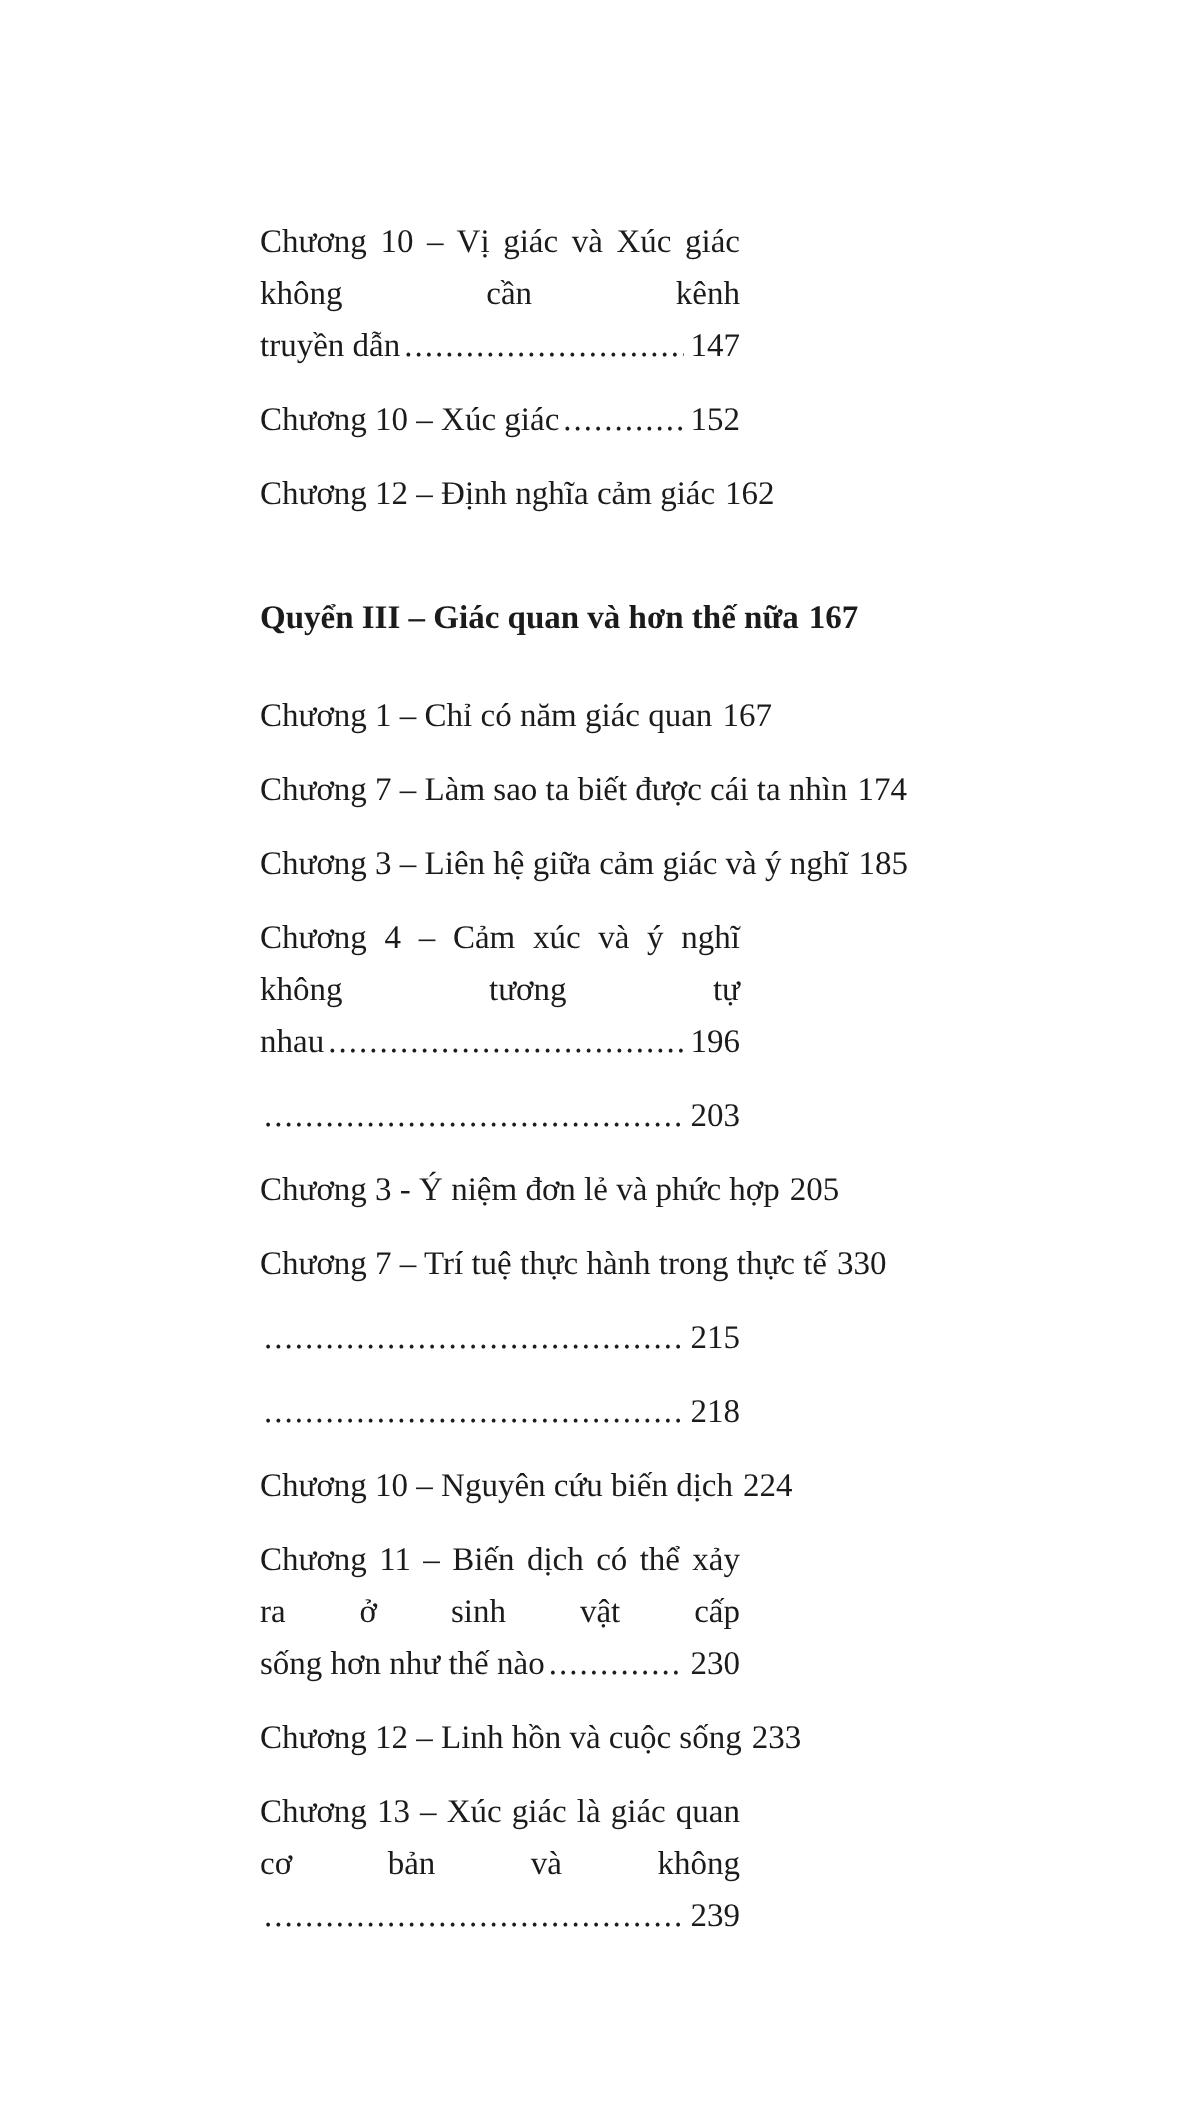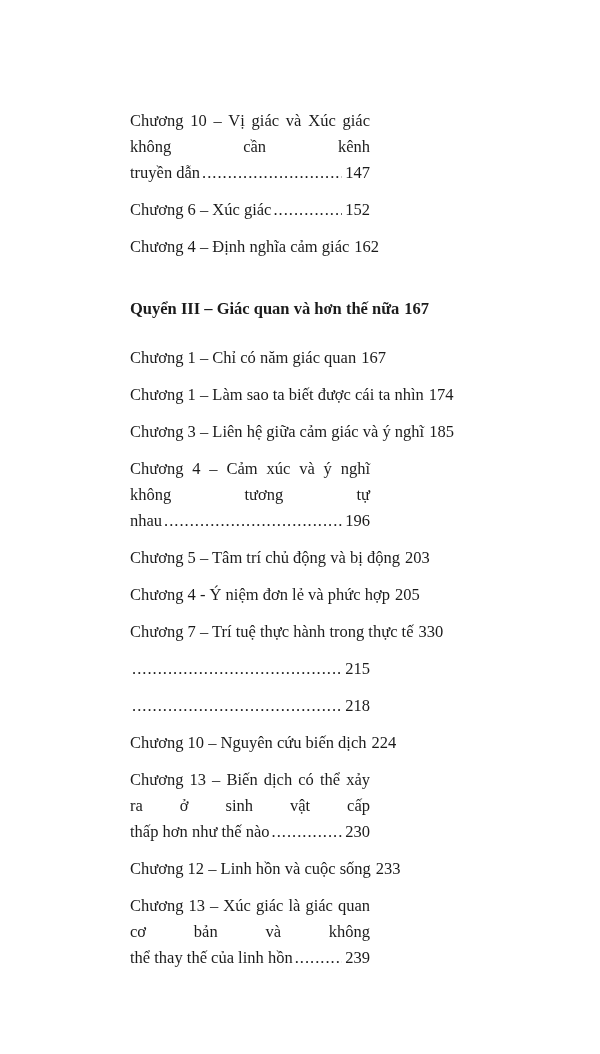--- a/index.html
+++ b/index.html
@@ -63,49 +63,49 @@
       <div class="entry">
         <div class="pre-line">Chương 10 – Vị giác và Xúc giác không cần kênh</div>
         <div class="last-line">
           <span class="tail">truyền dẫn</span>
           <span class="leader">............................................................................................................................................................................................................................</span>
           <span class="pagenum">147</span>
         </div>
       </div>
       <div class="entry">
         <div class="last-line">
-          <span class="tail">Chương 6 – Xúc giác</span>
+          <span class="tail">Chương 10 – Xúc giác</span>
           <span class="leader">............................................................................................................................................................................................................................</span>
           <span class="pagenum">152</span>
         </div>
       </div>
       <div class="entry">
         <div class="last-line">
-          <span class="tail">Chương 4 – Định nghĩa cảm giác</span>
+          <span class="tail">Chương 12 – Định nghĩa cảm giác</span>
           <span class="leader">............................................................................................................................................................................................................................</span>
           <span class="pagenum">162</span>
         </div>
       </div>
       <div class="entry heading">
         <div class="last-line">
           <span class="tail">Quyển III – Giác quan và hơn thế nữa</span>
           <span class="leader">............................................................................................................................................................................................................................</span>
           <span class="pagenum">167</span>
         </div>
       </div>
       <div class="entry">
         <div class="last-line">
           <span class="tail">Chương 1 – Chỉ có năm giác quan</span>
           <span class="leader">............................................................................................................................................................................................................................</span>
           <span class="pagenum">167</span>
         </div>
       </div>
       <div class="entry">
         <div class="last-line">
-          <span class="tail">Chương 1 – Làm sao ta biết được cái ta nhìn</span>
+          <span class="tail">Chương 7 – Làm sao ta biết được cái ta nhìn</span>
           <span class="leader">............................................................................................................................................................................................................................</span>
           <span class="pagenum">174</span>
         </div>
       </div>
       <div class="entry">
         <div class="last-line">
           <span class="tail">Chương 3 – Liên hệ giữa cảm giác và ý nghĩ</span>
           <span class="leader">............................................................................................................................................................................................................................</span>
           <span class="pagenum">185</span>
         </div>
@@ -113,28 +113,27 @@
       <div class="entry">
         <div class="pre-line">Chương 4 – Cảm xúc và ý nghĩ không tương tự</div>
         <div class="last-line">
           <span class="tail">nhau</span>
           <span class="leader">............................................................................................................................................................................................................................</span>
           <span class="pagenum">196</span>
         </div>
       </div>
       <div class="entry">
         <div class="last-line">
-          <span class="tail">Chương 5 – Tâm trí chủ động và bị động</span>
           <span class="leader">............................................................................................................................................................................................................................</span>
           <span class="pagenum">203</span>
         </div>
       </div>
       <div class="entry">
         <div class="last-line">
-          <span class="tail">Chương 4 - Ý niệm đơn lẻ và phức hợp</span>
+          <span class="tail">Chương 3 - Ý niệm đơn lẻ và phức hợp</span>
           <span class="leader">............................................................................................................................................................................................................................</span>
           <span class="pagenum">205</span>
         </div>
       </div>
       <div class="entry">
         <div class="last-line">
           <span class="tail">Chương 7 – Trí tuệ thực hành trong thực tế</span>
           <span class="leader">............................................................................................................................................................................................................................</span>
           <span class="pagenum">330</span>
         </div>
@@ -152,36 +151,35 @@
         </div>
       </div>
       <div class="entry">
         <div class="last-line">
           <span class="tail">Chương 10 – Nguyên cứu biến dịch</span>
           <span class="leader">............................................................................................................................................................................................................................</span>
           <span class="pagenum">224</span>
         </div>
       </div>
       <div class="entry">
-        <div class="pre-line">Chương 13 – Biến dịch có thể xảy ra ở sinh vật cấp</div>
+        <div class="pre-line">Chương 11 – Biến dịch có thể xảy ra ở sinh vật cấp</div>
         <div class="last-line">
-          <span class="tail">thấp hơn như thế nào</span>
+          <span class="tail">sống hơn như thế nào</span>
           <span class="leader">............................................................................................................................................................................................................................</span>
           <span class="pagenum">230</span>
         </div>
       </div>
       <div class="entry">
         <div class="last-line">
           <span class="tail">Chương 12 – Linh hồn và cuộc sống</span>
           <span class="leader">............................................................................................................................................................................................................................</span>
           <span class="pagenum">233</span>
         </div>
       </div>
       <div class="entry">
         <div class="pre-line">Chương 13 – Xúc giác là giác quan cơ bản và không</div>
         <div class="last-line">
-          <span class="tail">thể thay thế của linh hồn</span>
           <span class="leader">............................................................................................................................................................................................................................</span>
           <span class="pagenum">239</span>
         </div>
       </div>
     </div>
 </div>
 
 </body></html>

